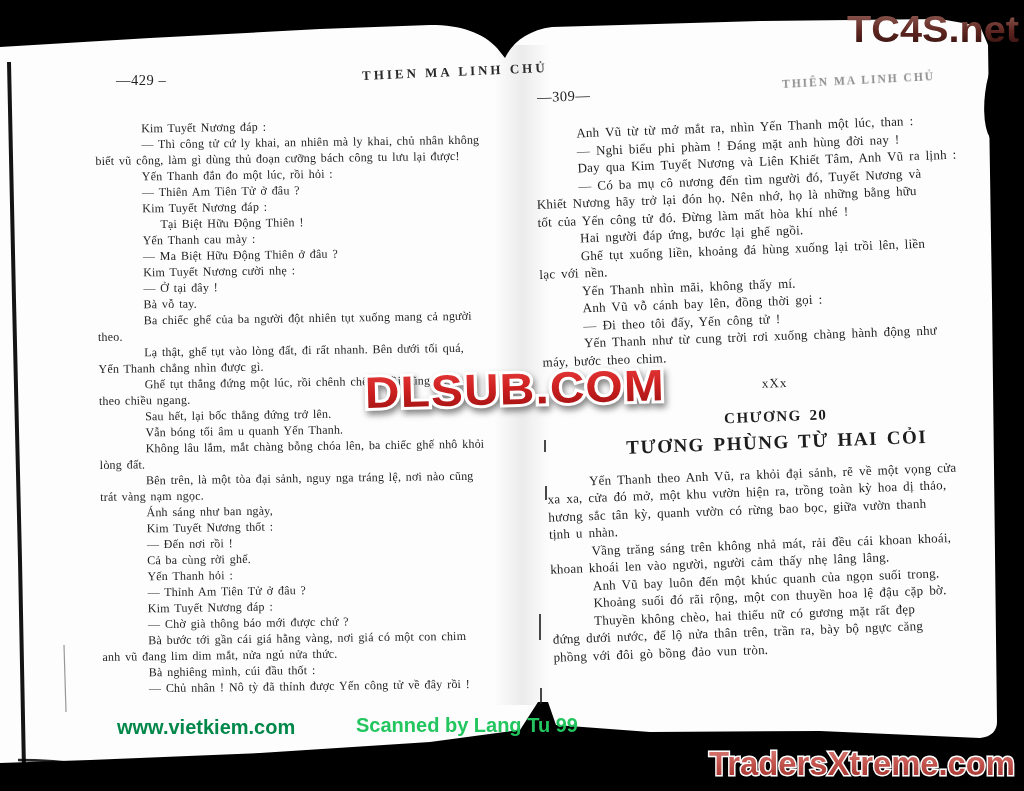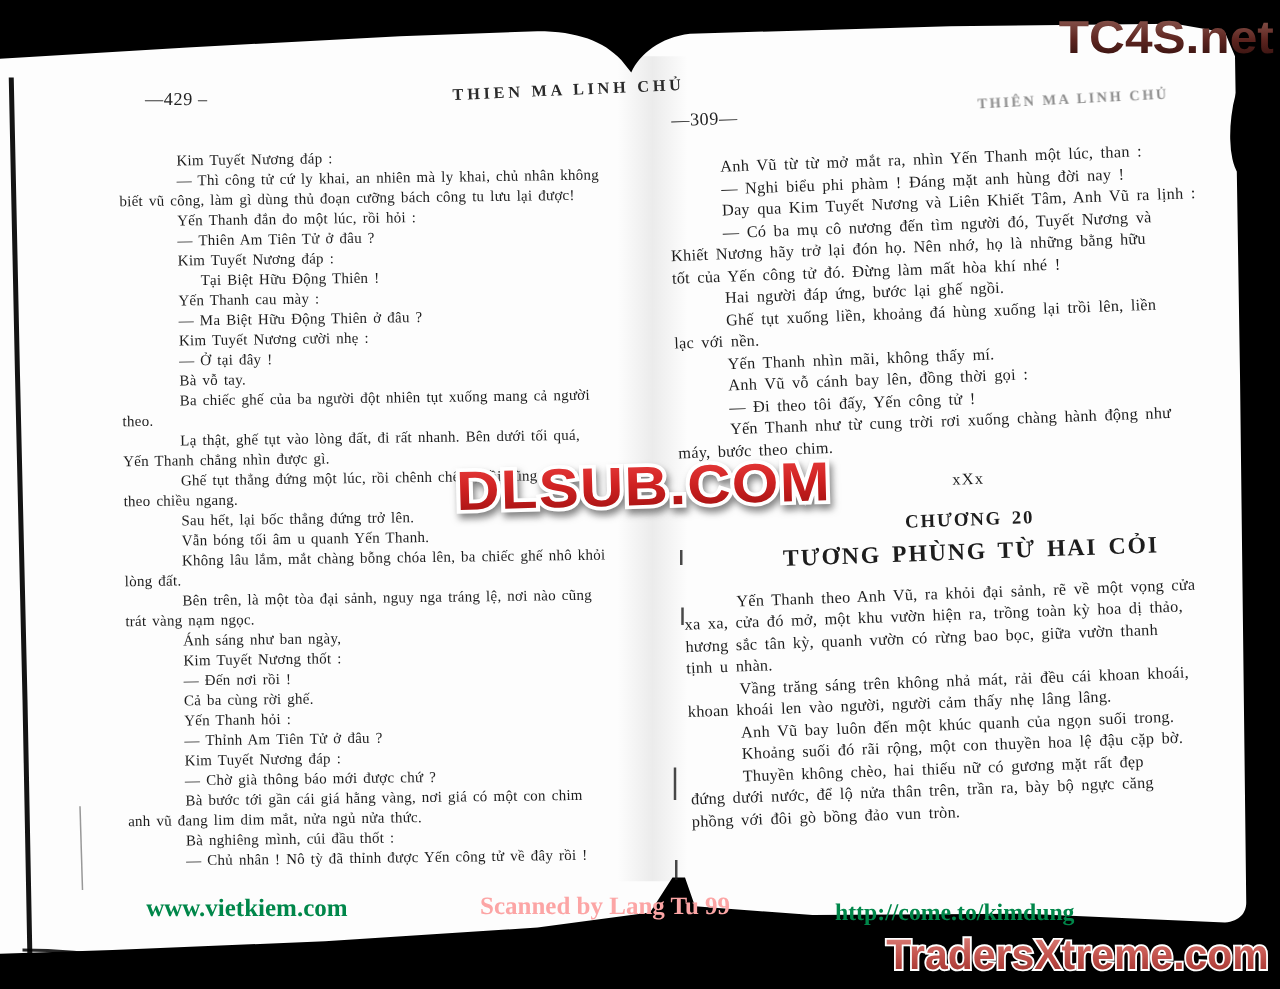--- a/index.html
+++ b/index.html
@@ -26,21 +26,21 @@
 
   .pagenum{position:absolute;color:#222;font-size:14.5px;letter-spacing:.5px;}
   .pn-left{left:116px;top:72px;}
   .pn-right{left:537px;top:88px;transform:rotate(-2deg);}
   .runhead{position:absolute;color:#2a2a2a;font-weight:600;letter-spacing:3px;font-size:13px;}
   .rh-left{left:362px;top:64px;transform:rotate(-2.5deg);}
   .rh-right{left:782px;top:74px;color:#8f8f8f;font-size:11.5px;letter-spacing:2px;
             transform:rotate(-3deg);filter:blur(.3px);}
 
   
-  .credit{position:absolute;font-family:Liberation Serif, serif;font-weight:bold;}
+  .credit{position:absolute;font-family:Liberation Sans, sans-serif;font-weight:bold;}
   .cr-1{left:117px;top:716px;font-size:20px;}
   .cr-2{left:356px;top:714px;font-size:20px;}
   .cr-3{left:668px;top:720px;font-size:19px;}
 
   
   .wm-dlsub{left:352px;top:350px;filter:drop-shadow(2px 4px 3px rgba(110,110,110,.85));}
   .wm-traders{left:698px;top:734px;filter:drop-shadow(0 2px 1px rgba(0,0,0,.65));}
   .wm-tc4s{left:843px;top:2px;}
 </style>
 </head>
@@ -150,22 +150,21 @@
       <div class="line ind">Vầng trăng sáng trên không nhả mát, rải đều cái khoan khoái,</div>
       <div class="line">khoan khoái len vào người, người cảm thấy nhẹ lâng lâng.</div>
       <div class="line ind">Anh Vũ bay luôn đến một khúc quanh của ngọn suối trong.</div>
       <div class="line ind">Khoảng suối đó rãi rộng, một con thuyền hoa lệ đậu cặp bờ.</div>
       <div class="line ind">Thuyền không chèo, hai thiếu nữ có gương mặt rất đẹp</div>
       <div class="line">đứng dưới nước, để lộ nửa thân trên, trần ra, bày bộ ngực căng</div>
       <div class="line">phồng với đôi gò bồng đảo vun tròn.</div>
     </div>
 
   <div class="credit cr-1" style="color: rgb(0, 135, 74);">www.vietkiem.com</div>
-  <div class="credit cr-2" style="color: #fca5a5; margin-left: 28px;">Scanned by Lang Tu 99</div>
-  <div class="credit cr-3" style="color: rgb(0, 135, 74);">http://come.to/kimdung</div>
+  <div class="credit cr-2" style="color: #22c55e;">Scanned by Lang Tu 99</div>
 
   <svg class="abs wm-tc4s" width="181" height="54">
     <defs>
       <linearGradient id="gTc" x1="0" y1="0" x2="0" y2="1">
         <stop offset="0" stop-color="#96655c"></stop>
         <stop offset=".55" stop-color="#5e2520"></stop>
         <stop offset="1" stop-color="#2c0d0b"></stop>
       </linearGradient>
     </defs>
     <text x="176" y="40" text-anchor="end" font-family="Liberation Sans,sans-serif" font-size="37" font-weight="bold" fill="url(#gTc)" textLength="172" lengthAdjust="spacingAndGlyphs">TC4S.net</text>

